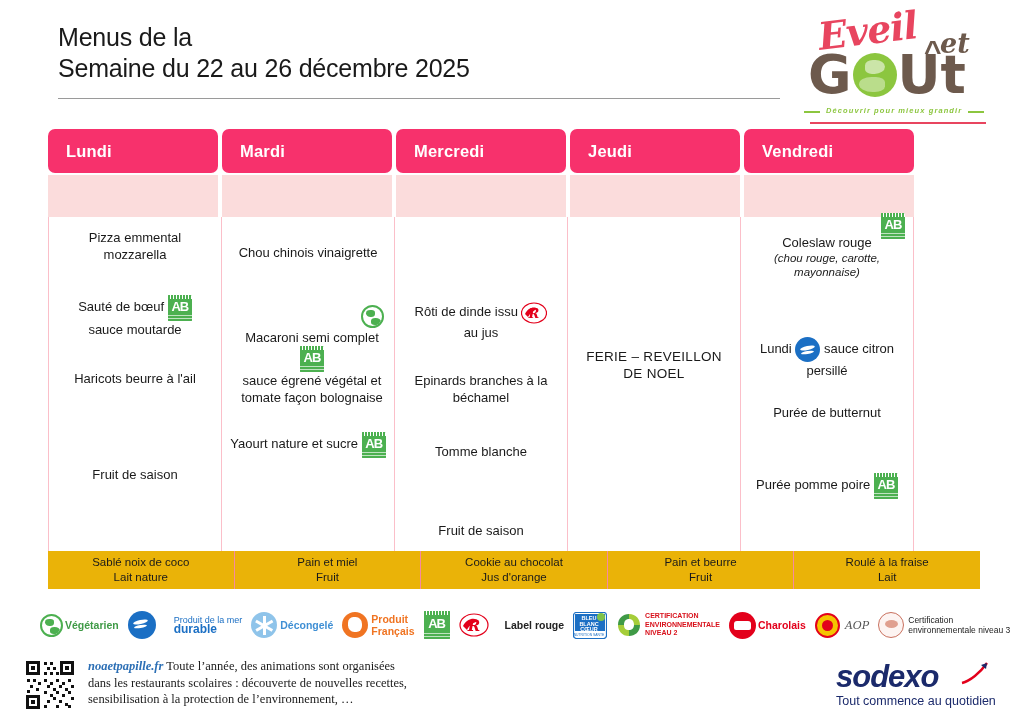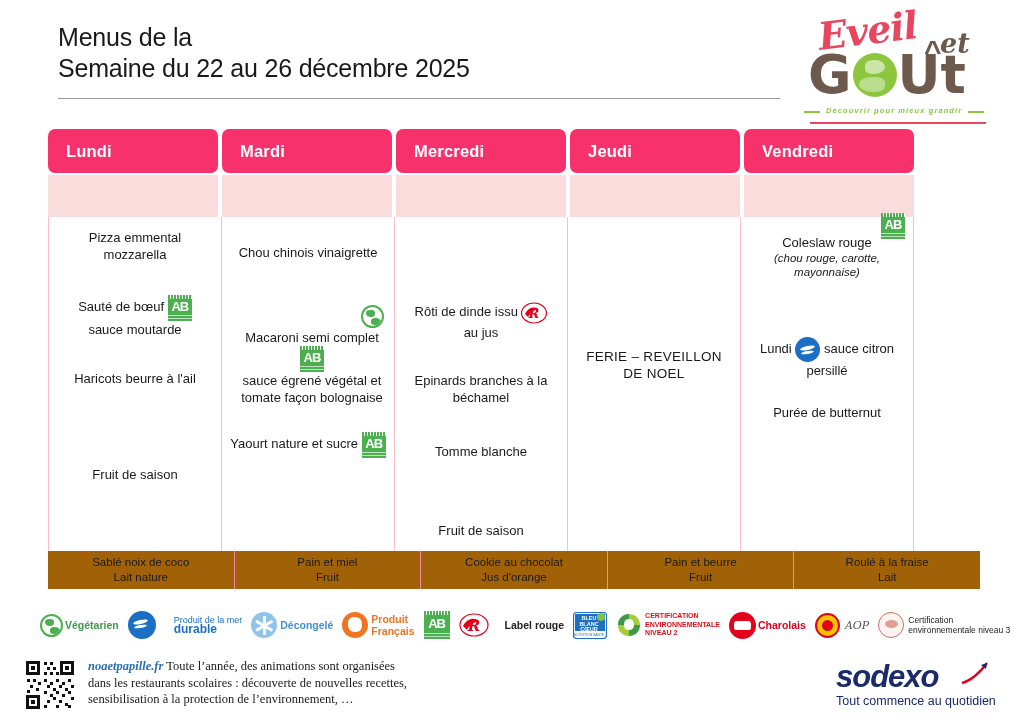--- a/index.html
+++ b/index.html
@@ -188,21 +188,21 @@
     content: ""; position: absolute;
     left: 6px; top: 14px; width: 13px; height: 3px;
     background: #ffffff; border-radius: 50%;
     transform: rotate(-10deg);
   }
 
   
   .snack-row {
     position: absolute; left: 48px; top: 551px;
     width: 932px; height: 38px;
-    display: flex; background: #a16207;
+    display: flex; background: #eab308;
   }
   .snack-cell {
     flex: 1 1 0; text-align: center;
     font-size: 11.5px; line-height: 15px;
     padding-top: 4px; color: #1a1a1a;
     border-left: 1.5px solid #F7899F;
   }
   .snack-cell:first-child { border-left: none; }
 
   
@@ -434,20 +434,26 @@
         <span class="sub">(chou rouge, carotte,</span>
         <span class="sub">mayonnaise)</span>
       </div>
       <div class="dish" style="top:120px;">
         <span>Lundi</span>
         <span class="ico ico-sea"></span>
         <span>sauce citron</span><br>
         <span>persillé</span>
       </div>
       <div class="dish" style="top:187px;">Purée de butternut</div>
+      <div class="dish" style="top:256px;">
+        <span>Purée pomme poire</span>
+        <span class="ico ico-ab">
+          <span class="ab-top"></span><span>AB</span><span class="ab-bot"></span>
+        </span>
+      </div>
     </div>
 
   </div>
 </div>
 
 <div class="snack-row">
   <div class="snack-cell">
     <span>Sablé noix de coco</span><br><span>Lait nature</span>
   </div>
   <div class="snack-cell">

